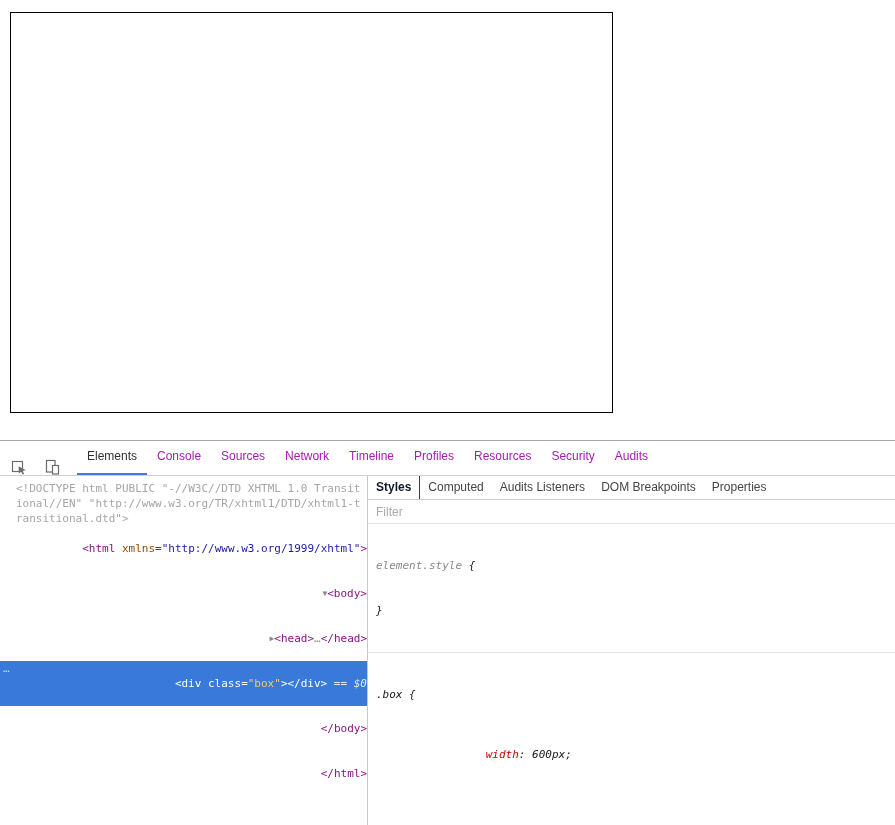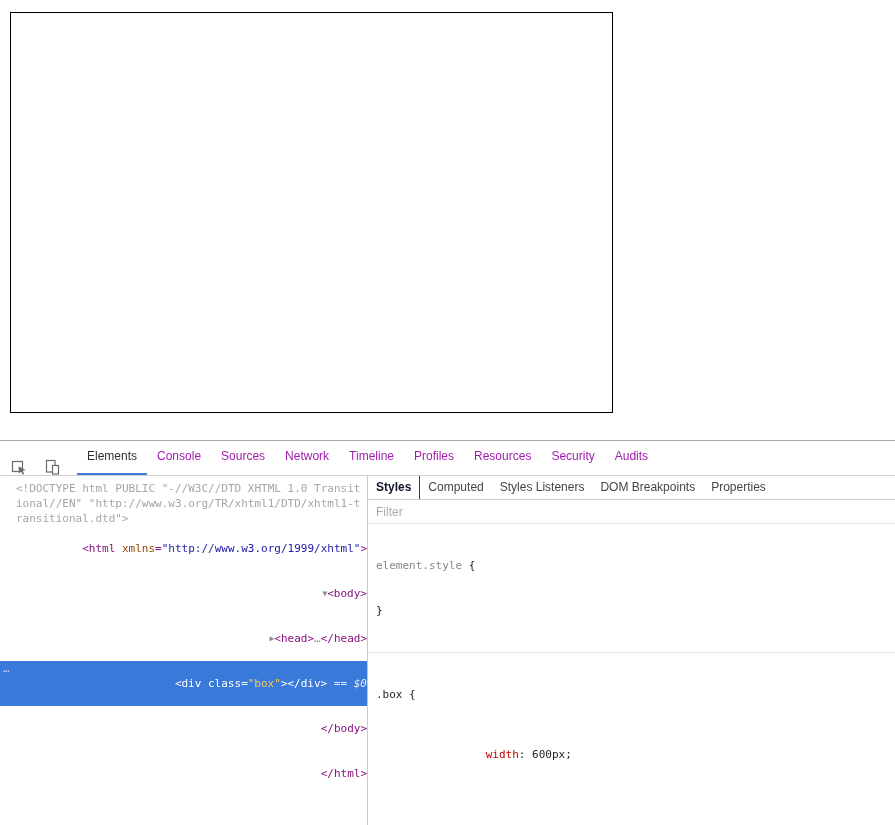--- a/index.html
+++ b/index.html
@@ -54,21 +54,21 @@
   .subtab { padding:0 8px; line-height:23px; cursor:pointer; white-space:nowrap; }
   .subtab.active { border-right:1px solid #701a75; color:#0f172a;font-weight:bold; }
   .filter-row { height:24px; flex:0 0 auto; border-bottom:1px solid #e3e3e3; }
   .filter-row input {
     width:100%; height:100%; border:none; outline:none; padding:0 8px;
     font-family:"Liberation Sans", sans-serif; font-size:12px; color:#333; background:transparent;
   }
   .filter-row input::placeholder { color:#aaa; }
 
   .rules { font-family:"DejaVu Sans Mono", monospace; font-size:11px; line-height:15px; color:#222; }
-  .rule { padding:4px 8px; border-bottom:1px solid #e3e3e3; white-space:pre; }
+  .rule { padding:4px 8px; border-bottom:1px solid #e3e3e3; white-space:pre;font-style:italic; }
   .sel-gray { color:#888; }
   .selector { color:#222; cursor:text; }
   .prop { padding-left:17px; cursor:text; }
   .pname { color:#c80000; }
   .pval { color:#222; }
 
   
   .metrics { position:relative; flex:1; background:#fff; overflow:hidden; }
 </style>
 </head>
@@ -135,21 +135,21 @@
         <div class="dom-row">
           <span class="tag">&lt;/html&gt;</span>
         </div>
       </div>
 
       <div class="styles-panel">
 
         <div class="subtabs">
           <div class="subtab active">Styles</div>
           <div class="subtab">Computed</div>
-          <div class="subtab">Styles Listeners</div>
+          <div class="subtab">Audits Listeners</div>
           <div class="subtab">DOM Breakpoints</div>
           <div class="subtab">Properties</div>
         </div>
 
         <div class="filter-row">
           <input type="text" placeholder="Filter" style="">
         </div>
 
         <div class="rules">
 

